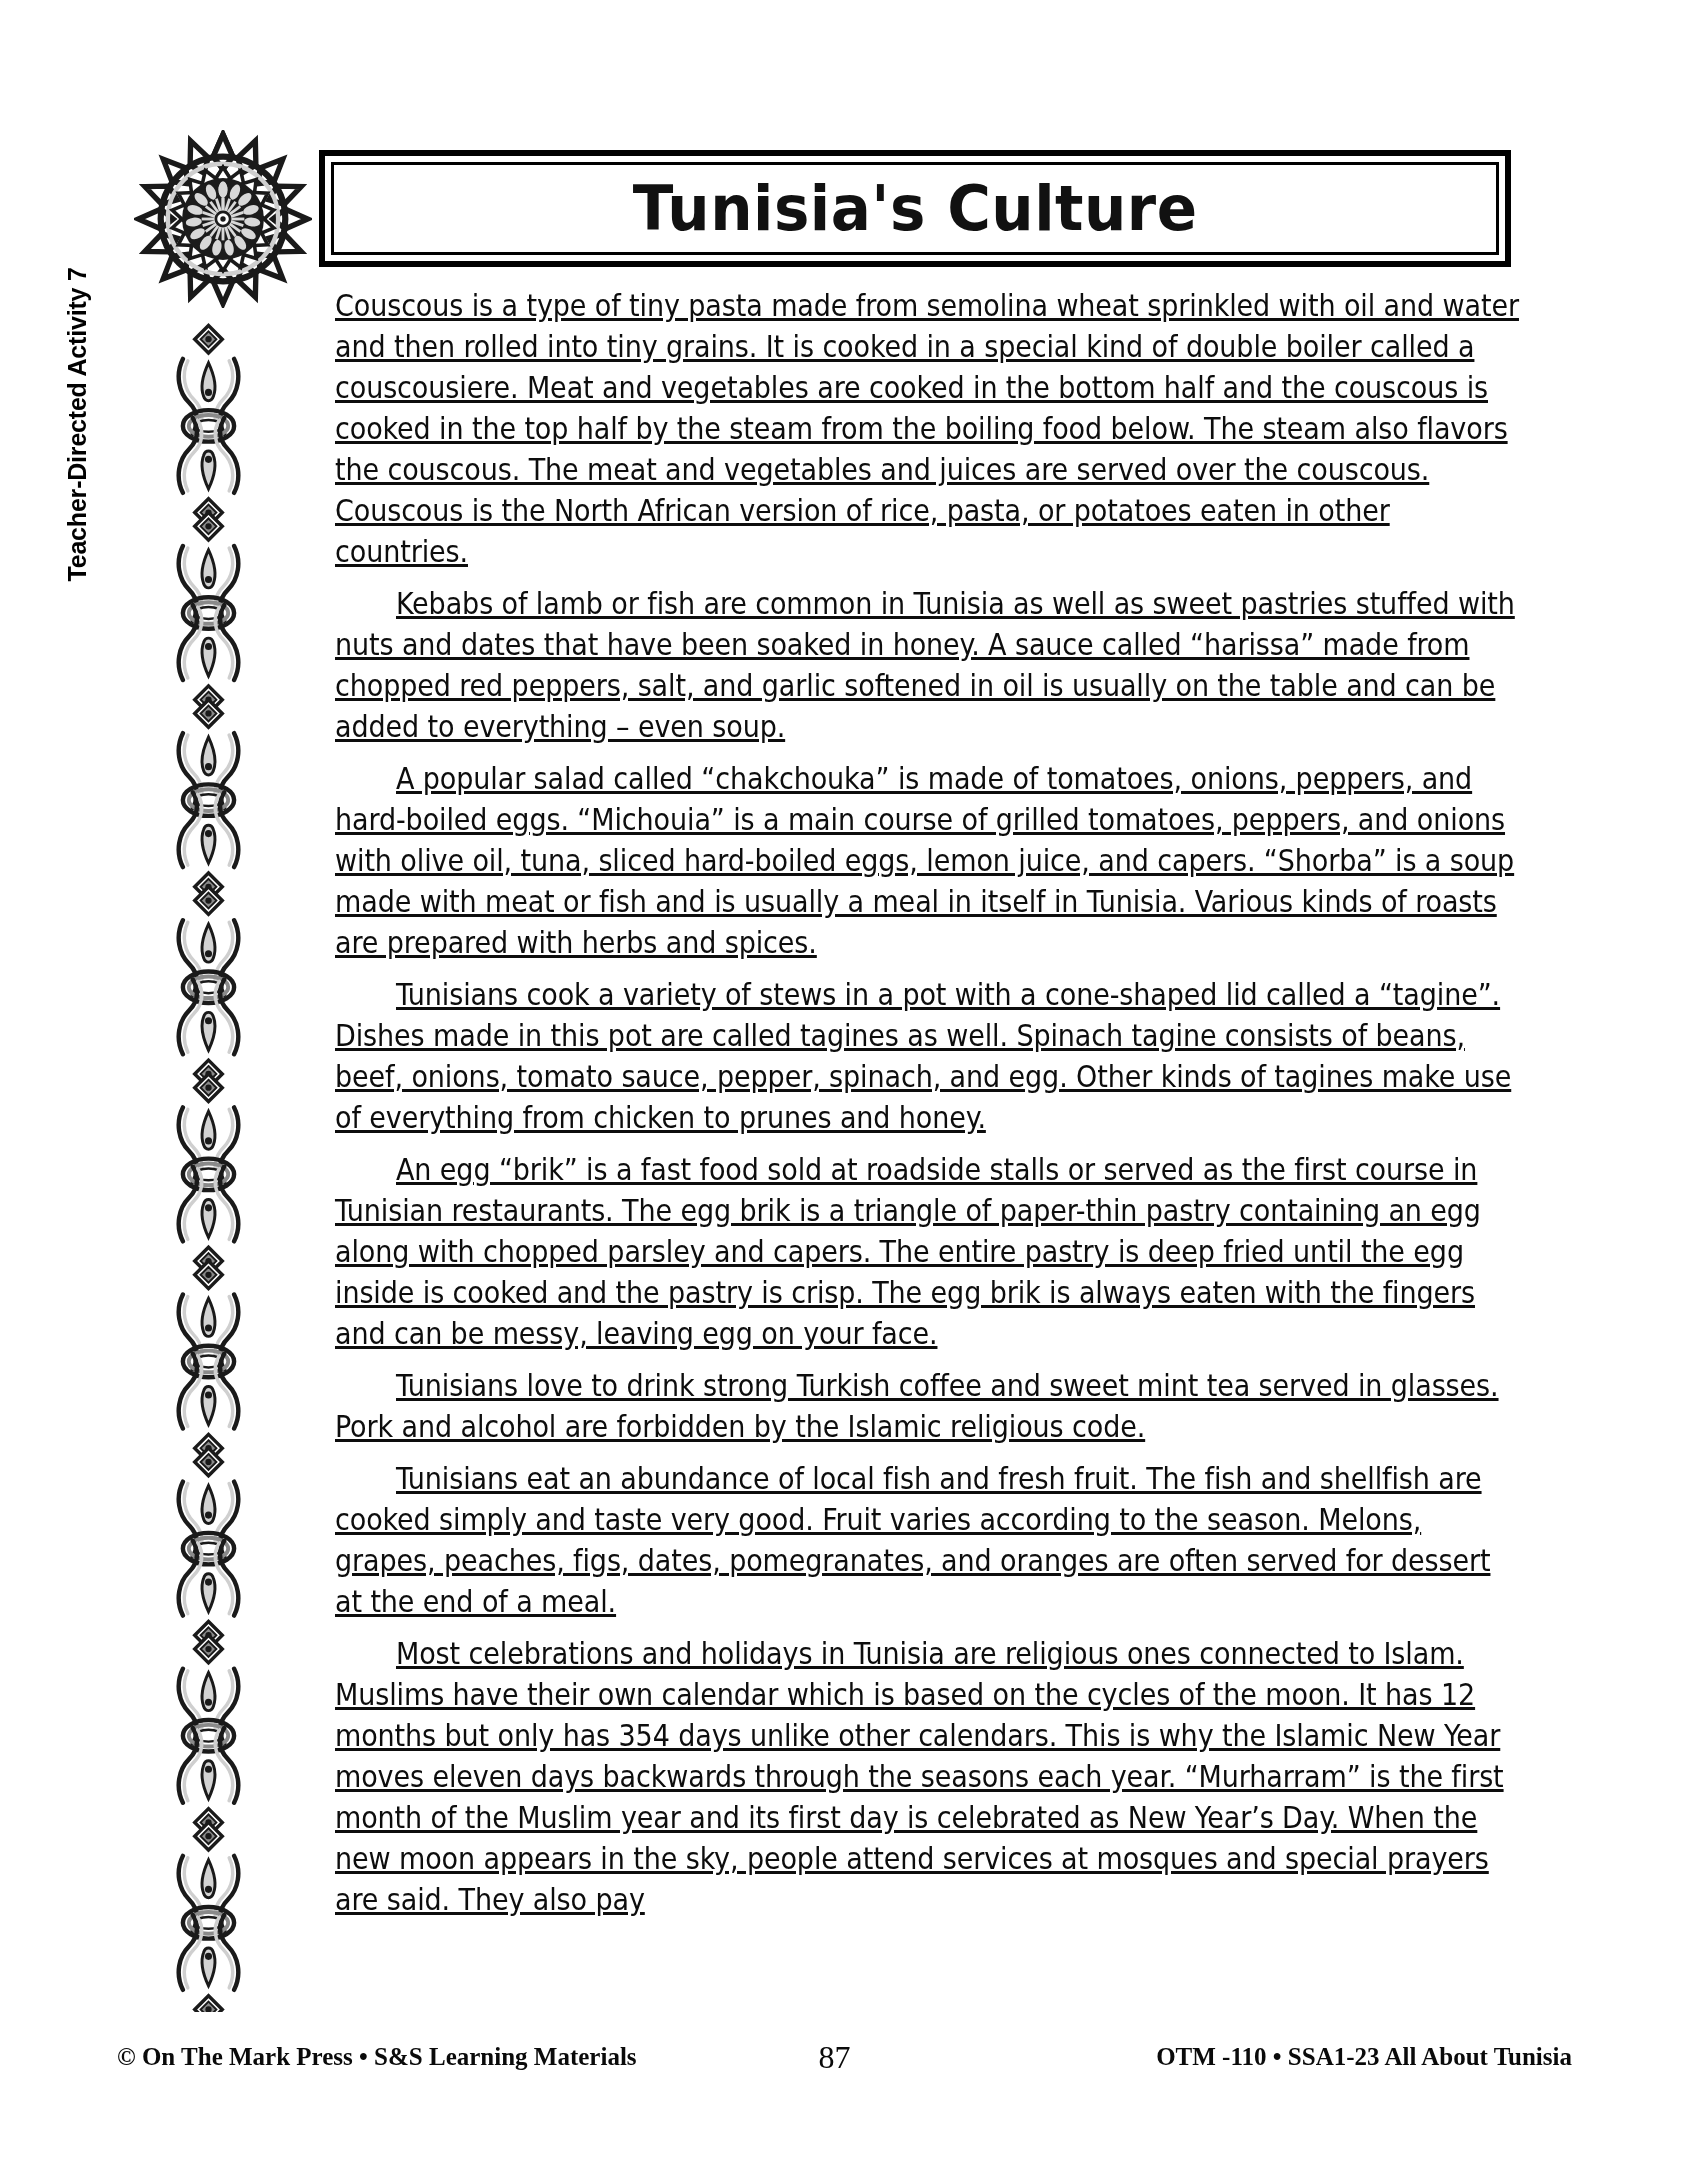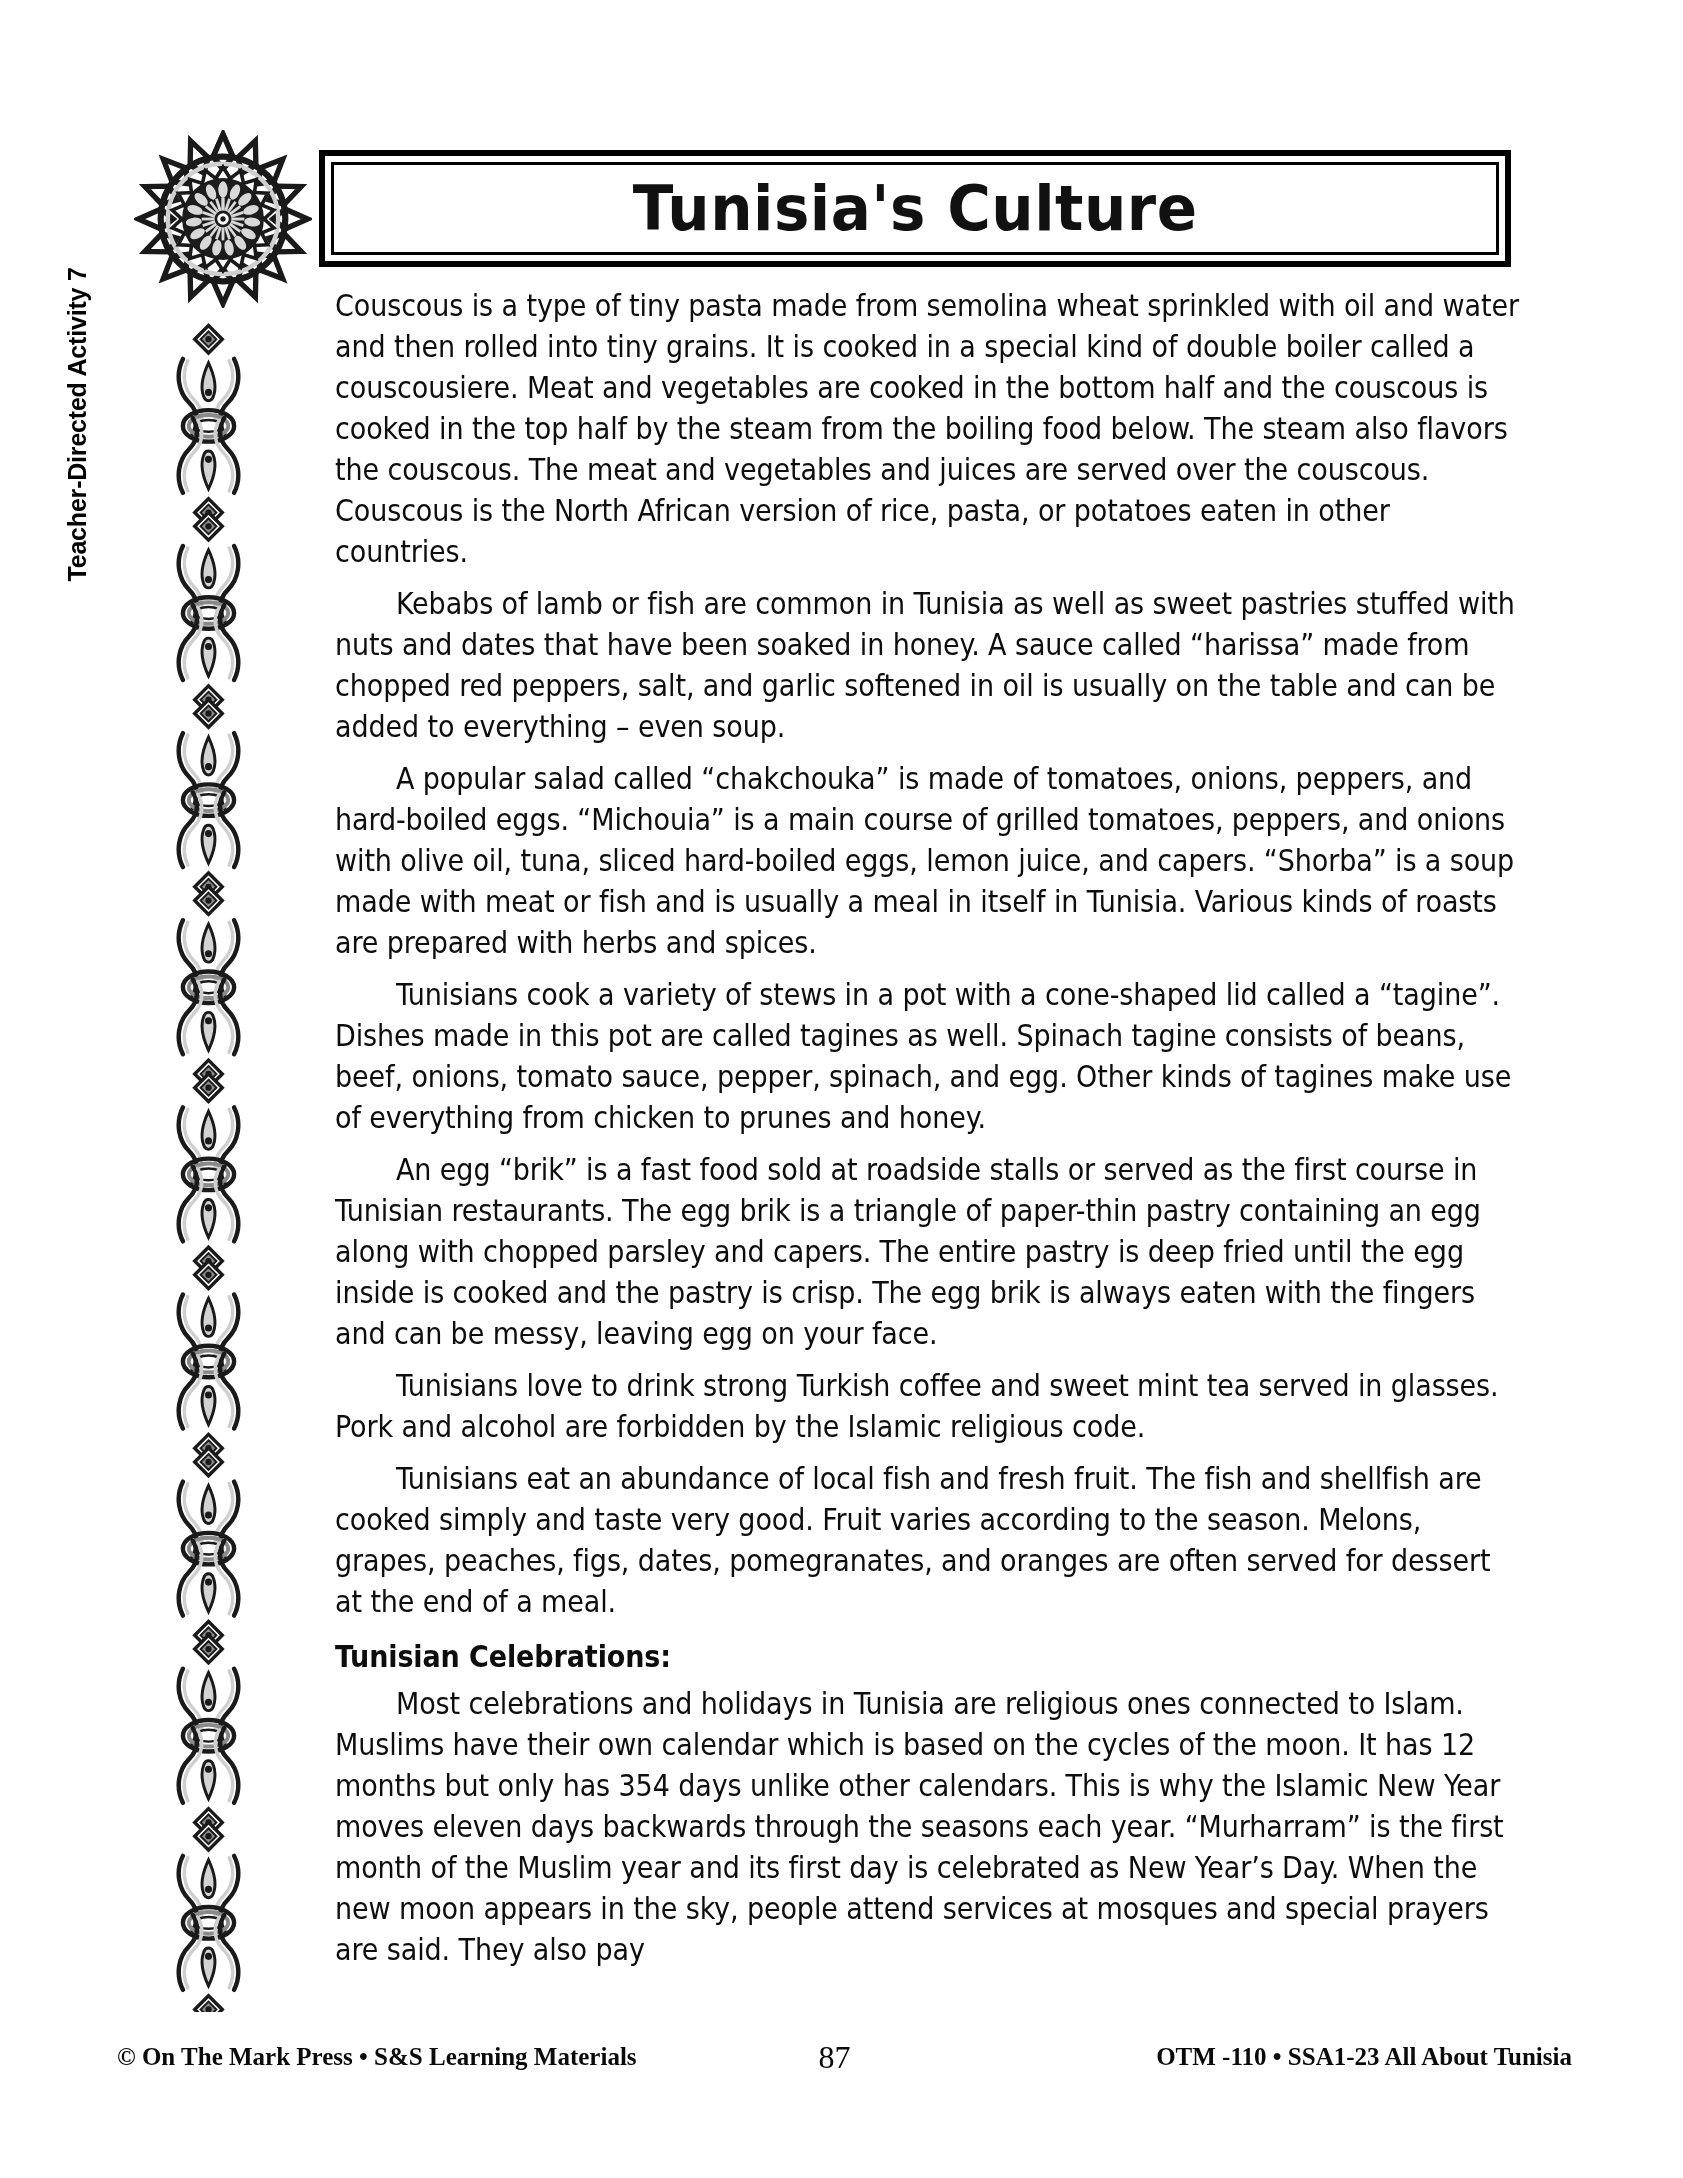--- a/index.html
+++ b/index.html
@@ -105,20 +105,21 @@
   }
   .para {
     font-family: "DejaVu Sans Condensed", "DejaVu Sans", sans-serif;
     font-size: 30px;
     line-height: 41px;
     color: #0d0d0d;
     margin: 0 0 11px 0;
     text-align: left;
     letter-spacing: -0.1px;
     transform-origin: left top;
+    text-decoration: underline;
   }
   .para.indented { text-indent: 61px; }
   .subhead {
     font-family: "DejaVu Sans Condensed", "DejaVu Sans", sans-serif;
     font-size: 30px;
     line-height: 41px;
     font-weight: bold;
     color: #0d0d0d;
     margin: 14px 0 6px 0;
     letter-spacing: -0.1px;
@@ -330,21 +331,20 @@
 
   <div id="content">
     <p class="para">Couscous is a type of tiny pasta made from semolina wheat sprinkled with oil and water and then rolled into tiny grains.  It is cooked in a special kind of double boiler called a couscousiere.  Meat and vegetables are cooked in the bottom half and the couscous is cooked in the top half by the steam from the boiling food below.  The steam also flavors the couscous.  The meat and vegetables and juices are served over the couscous.  Couscous is the North African version of rice, pasta, or potatoes eaten in other countries.</p>
     <p class="para indented">Kebabs of lamb or fish are common in Tunisia as well as sweet pastries stuffed with nuts and dates that have been soaked in honey.  A sauce called “harissa” made from chopped red peppers, salt, and garlic softened in oil is usually on the table and can be added to everything – even soup.</p>
     <p class="para indented">A popular salad called “chakchouka” is made of tomatoes, onions, peppers, and hard-boiled eggs.  “Michouia” is a main course of grilled tomatoes, peppers, and onions with olive oil, tuna, sliced hard-boiled eggs, lemon juice, and capers.  “Shorba” is a soup made with meat or fish and is usually a meal in itself in Tunisia. Various kinds of roasts are prepared with herbs and spices.</p>
     <p class="para indented">Tunisians cook a variety of stews in a  pot with a cone-shaped lid called a “tagine”.  Dishes made in this pot are called tagines as well.  Spinach tagine consists of beans, beef, onions, tomato sauce, pepper, spinach, and egg.  Other kinds of tagines make use of everything from chicken to prunes and honey.</p>
     <p class="para indented">An egg “brik” is a fast food sold at roadside stalls or served as the first course in Tunisian restaurants.  The egg brik is a triangle of paper-thin pastry containing an egg along with chopped parsley and capers.  The entire pastry is deep fried until the egg inside is cooked and the pastry is crisp.  The egg brik is always eaten with the fingers and can be messy, leaving egg on your face.</p>
     <p class="para indented">Tunisians love to drink strong Turkish coffee and sweet mint tea served in glasses. Pork and alcohol are forbidden by the Islamic religious code.</p>
     <p class="para indented">Tunisians eat an abundance of local fish and fresh fruit.  The fish and shellfish are cooked simply and taste very good.  Fruit varies according to the season.  Melons, grapes, peaches, figs, dates, pomegranates, and oranges are often served for dessert at the end of a meal.</p>
 
-    <h2 class="subhead">Tunisian Celebrations:</h2>
 
     <p class="para indented">Most celebrations and holidays in Tunisia are religious ones connected to Islam.  Muslims have their own calendar which is based on the cycles of the moon. It has 12 months but only has 354 days unlike other calendars.  This is why the Islamic New Year moves eleven days backwards through the seasons each year. “Murharram” is the first month of the Muslim year and its first day is celebrated as New Year’s Day.  When the new moon appears in the sky, people attend services at mosques and special prayers are said.  They also pay</p>
   </div>
 
   <div id="footer">
     <span id="footer-left">© On The Mark Press • S&amp;S Learning Materials</span>
     <span id="footer-center">87</span>
     <span id="footer-right">OTM -110 • SSA1-23 All About Tunisia</span>
   </div>
 

